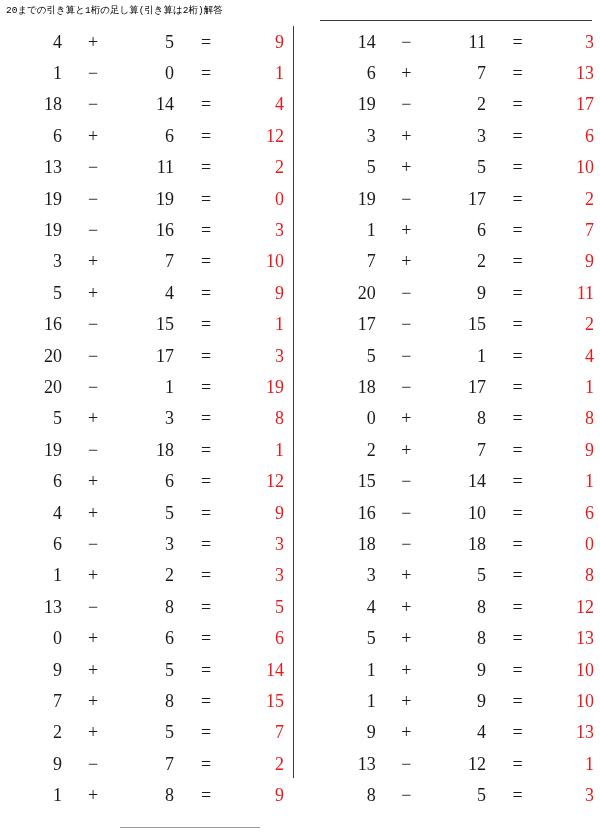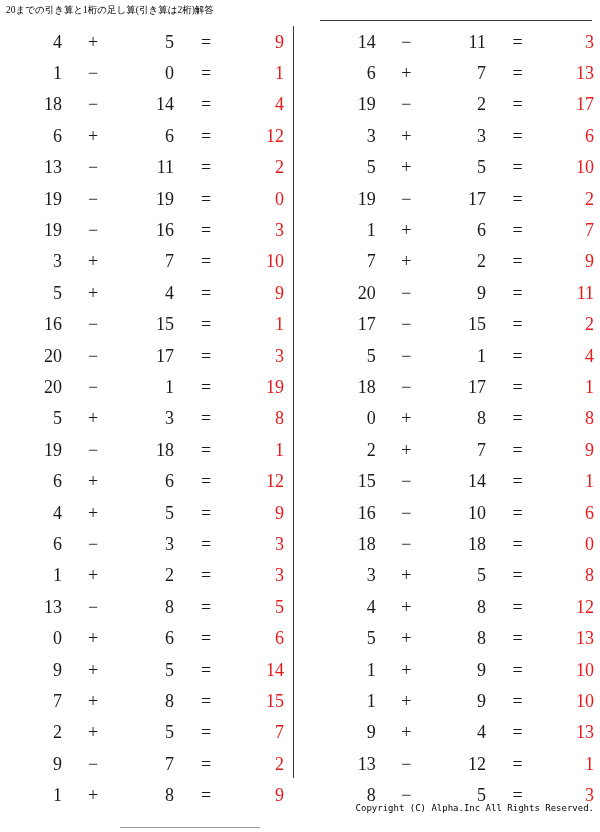--- a/index.html
+++ b/index.html
@@ -18,21 +18,21 @@
   .sheet {
     position: absolute;
     left: 0; top: 0;
     width: 600px;
     height: 832px;
   }
   .title {
     position: absolute;
     left: 6px;
     top: 4px;
-    font-family: Liberation Serif, serif;
+    font-family: Liberation Mono, monospace;
     font-size: 9.5px;
     letter-spacing: 0px;
     color: #000000;
     white-space: nowrap;
   }
   .divider-top {
     position: absolute;
     left: 320px;
     top: 20px;
     width: 272px;
@@ -472,16 +472,15 @@
           <div class="cell c-op">−</div>
           <div class="cell c-b">5</div>
           <div class="cell c-eq">=</div>
           <div class="cell c-ans">3</div>
         </div>
       </div>
   </div>
 
   <div class="footer-page">262/400</div>
   <div class="footer-copy">
-    <div>Copyright (C) Alpha.Inc All Rights Reserved.</div>
   </div>
   <div class="footer-rule"></div>
 </div>
 
 </body></html>

